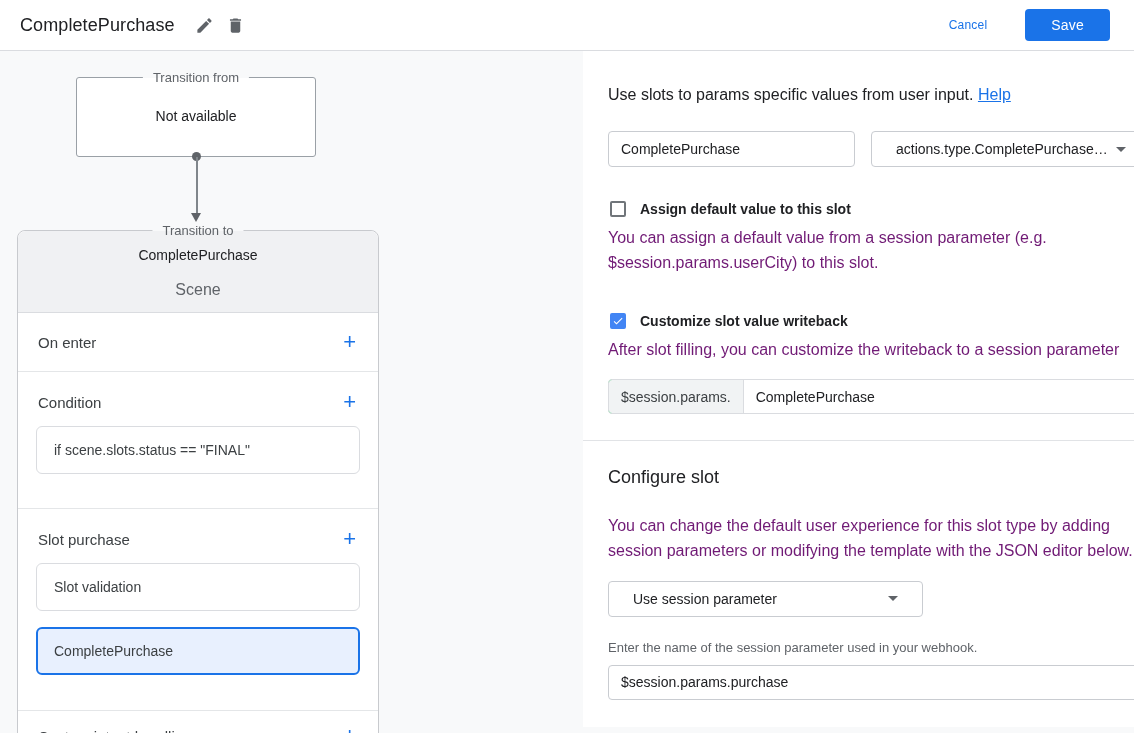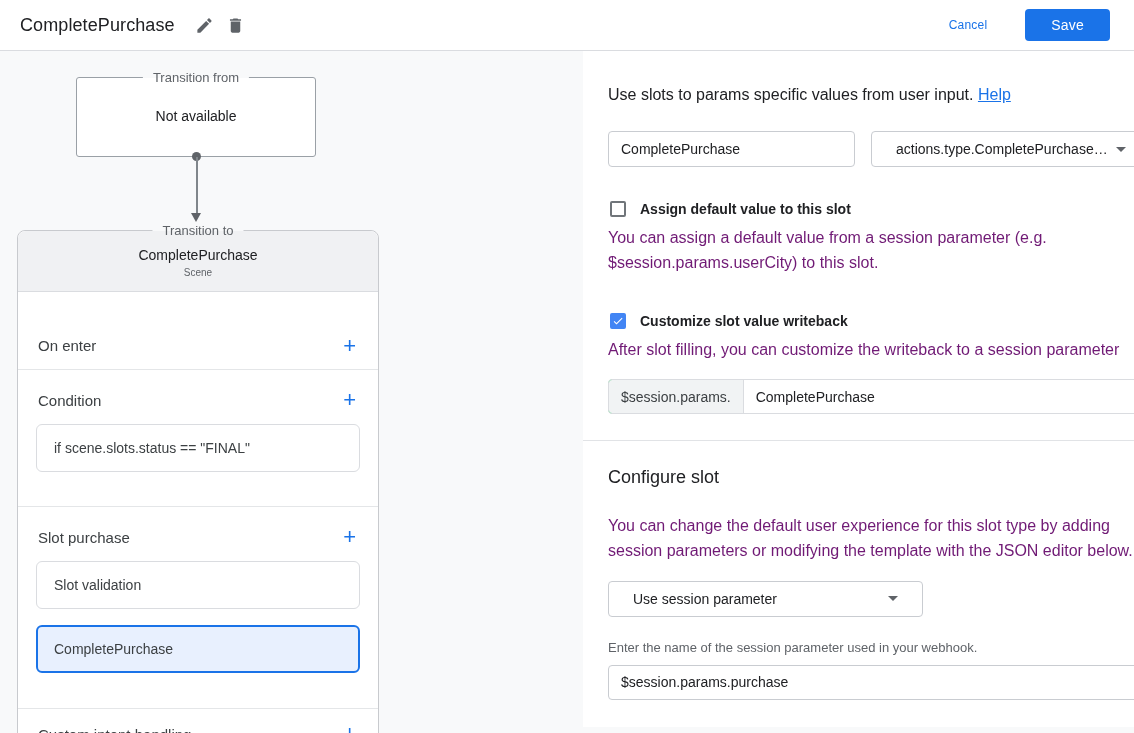--- a/index.html
+++ b/index.html
@@ -69,28 +69,28 @@
   .scene-card {
     position:absolute; left:17px; top:179px; width:362px;
     background:#fff; border:1px solid #c8cace; border-radius:8px;
   }
   .scene-card .box-legend { background:linear-gradient(#f8f9fa 50%, #f0f1f3 50%); }
   .scene-head {
     background:#f0f1f3; border-bottom:1px solid #dadce0;
     border-radius:8px 8px 0 0; text-align:center; padding:16px 0 13px;
   }
   .scene-head .scene-title { font-size:14px; color:#202124; }
-  .scene-head .scene-sub { font-size:10px; color:#5f6368; margin-top:4px; }
+  .scene-head .scene-sub { font-size:16px; color:#5f6368; margin-top:18px; }
 
   .card-row {
     display:flex; align-items:center; justify-content:space-between;
     padding:0 20px; border-bottom:1px solid #e4e6e8;
   }
   .card-row .row-label, .sec-head .row-label { font-size:15px; color:#3c4043; }
-  .row-onenter { height:48px;margin-top:30px; }
+  .row-onenter { height:59px; }
   .row-custom { height:51px; }
   .row-system { height:47px; border-bottom:none; }
   .plus {
     color:#1a73e8; font-size:22px; font-weight:300; line-height:1;
     background:none; border:none; cursor:pointer; font-family:inherit; padding:0 2px;
   }
   .card-section { border-bottom:1px solid #e4e6e8; padding-bottom:18px; }
   .sec-head {
     display:flex; align-items:center; justify-content:space-between;
     padding:19px 20px 13px;

